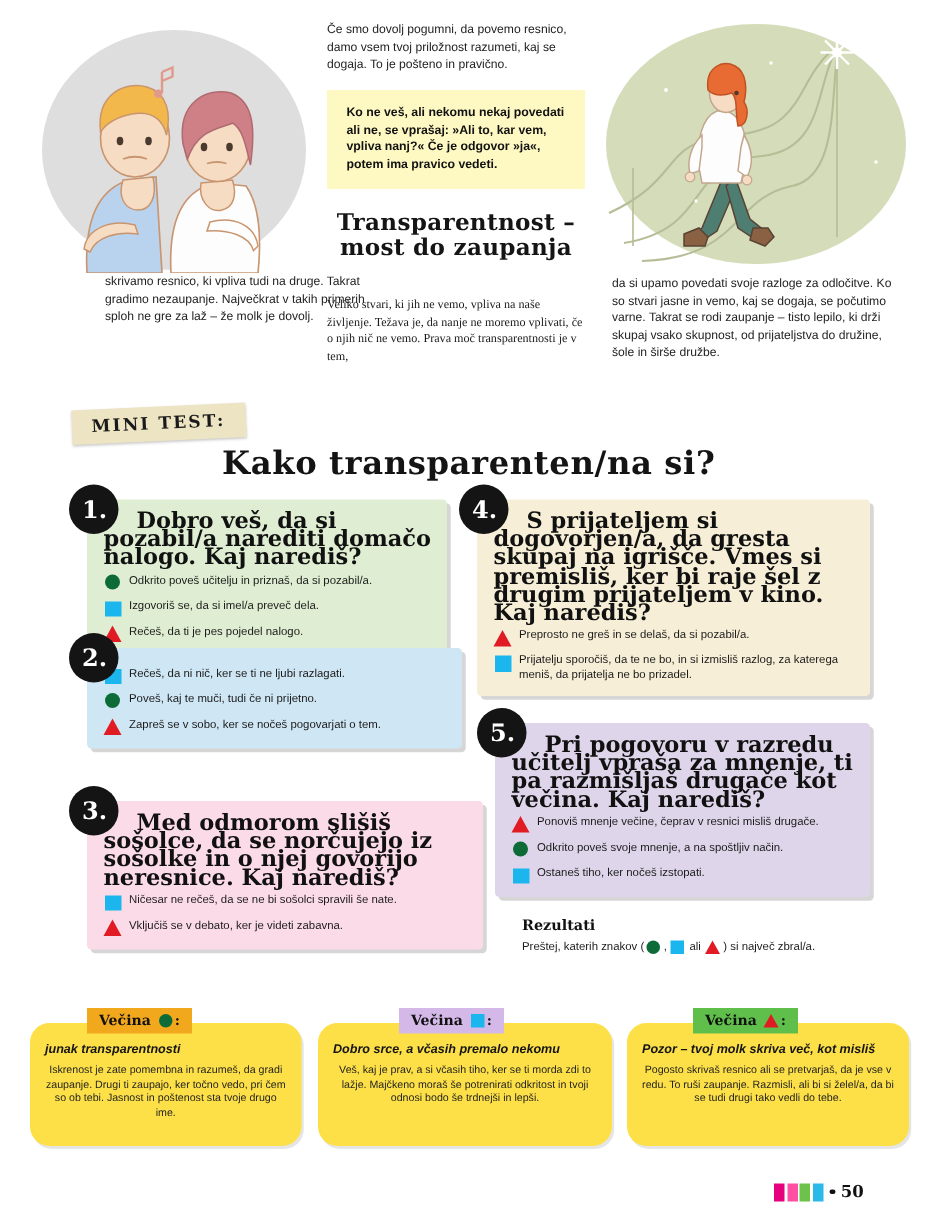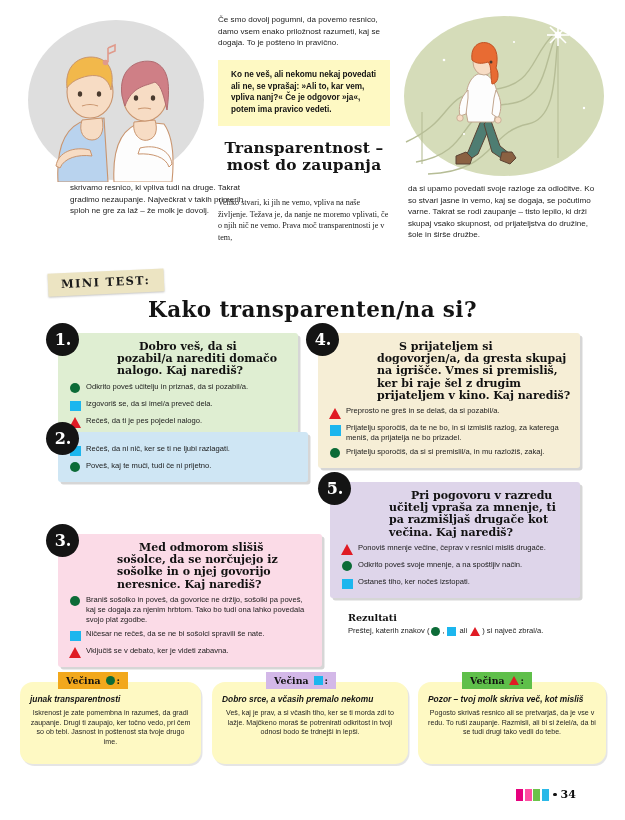--- a/index.html
+++ b/index.html
@@ -96,26 +96,25 @@
     font-family: "DejaVu Serif", serif;
     font-weight: bold; font-size: 16px;
     display: flex; align-items: center; justify-content: center;
     line-height: 1;
     padding-left: 1px;
     z-index: 3;
   }
   .qtext {
     font-family: "DejaVu Serif", serif;
     font-weight: bold;
-    font-size: 11px;
+    font-size: 15px;
     line-height: 12.2px;
     color: #111;
     text-indent: 22px;
     margin-bottom: 4px;
-    margin-left: 48px;
   }
   .ans { display: flex; align-items: flex-start; margin-top: 3.5px; }
   .mark { flex: 0 0 13px; width: 13px; height: 13px; position: relative; margin-right: 4px; margin-top: 0.5px; }
   .mark.circle::before {
     content: ""; position: absolute; left: 1px; top: 1px;
     width: 10px; height: 10px; border-radius: 50%; background: #0c6b37;
   }
   .mark.square::before {
     content: ""; position: absolute; left: 1px; top: 1.5px;
     width: 10.5px; height: 10.5px; background: #1cb6ee;
@@ -139,21 +138,21 @@
   }
   .rez-line { font-size: 7.6px; line-height: 11px; display: flex; align-items: center; flex-wrap: wrap; }
   .inline-mark { display: inline-block; width: 11px; height: 11px; position: relative; margin: 0 1px; vertical-align: middle; }
   .inline-mark.circle::before { content:""; position:absolute; left:1px; top:1.5px; width:9px; height:9px; border-radius:50%; background:#0c6b37; }
   .inline-mark.square::before { content:""; position:absolute; left:1px; top:1.5px; width:9px; height:9px; background:#1cb6ee; }
   .inline-mark.triangle::before { content:""; position:absolute; left:0; top:1.5px; width:0; height:0; border-left:5.4px solid transparent; border-right:5.4px solid transparent; border-bottom:9.5px solid #e01b24; }
 
   
   .rbox {
     position: absolute;
-    background: #fef9c3;
+    background: #fde047;
     border-radius: 13px;
     padding: 12px 10px 10px 10px;
     box-shadow: 1.5px 2px 0 rgba(0,0,0,.10);
   }
   .rbadge {
     position: absolute; top: -10px;
     padding: 2.5px 8px 3px 8px;
     font-family: "DejaVu Serif", serif;
     font-weight: bold; font-size: 9.4px;
     display: flex; align-items: center;
@@ -203,21 +202,21 @@
         <path d="M150 150 C148 136 134 130 118 134 L116 140 C130 139 144 143 147 153 Z" fill="#fdfdfd" stroke="#c9956f" stroke-width="1"></path>
 
         <path d="M86 34 L86 48 M86 34 L93 31 L93 37 L86 40" stroke="#e09a8b" stroke-width="1.6" fill="none"></path>
         <circle cx="83.5" cy="48.5" r="2.8" fill="#e09a8b"></circle>
       </svg>
     </div>
 
     <div class="cap-left">skrivamo resnico, ki vpliva tudi na druge. Takrat gradimo nezaupanje. Največkrat v takih primerih sploh ne gre za laž – že molk je dovolj.</div>
 
     <div class="col-mid">
-      <p class="body">Če smo dovolj pogumni, da povemo resnico, damo vsem enako priložnost razumeti, kaj se dogaja. To je pošteno in pravično.</p>
+      <p class="body">Če smo dovolj pogumni, da povemo resnico, damo vsem tvoj priložnost razumeti, kaj se dogaja. To je pošteno in pravično.</p>
       <div class="pullbox">Ko ne veš, ali nekomu nekaj povedati ali ne, se vprašaj: »Ali to, kar vem, vpliva nanj?« Če je odgovor »ja«, potem ima pravico vedeti.</div>
       <h2 class="sec-title">
         <span>Transparentnost –</span>
         <span class="l2">most do zaupanja</span>
       </h2>
       <p class="after">Veliko stvari, ki jih ne vemo, vpliva na naše življenje. Težava je, da nanje ne moremo vplivati, če o njih nič ne vemo. Prava moč transparentnosti je v tem,</p>
     </div>
 
     <div class="illus-right">
       <svg width="212" height="172" viewBox="0 0 212 172">
@@ -282,53 +281,49 @@
   <div class="qcard" id="q2" style="left: 58px; top: 432px; width: 250px; background: rgb(207, 230, 244);">
     <div class="qnum">2.</div>
     <div class="ans">
         <span class="mark square"></span>
         <span class="atext">Rečeš, da ni nič, ker se ti ne ljubi razlagati.</span>
       </div>
     <div class="ans">
         <span class="mark circle"></span>
         <span class="atext">Poveš, kaj te muči, tudi če ni prijetno.</span>
       </div>
+    <div class="ans">
+        <span class="mark triangle"></span>
+        <span class="atext">Zapreš se v sobo, ker se nočeš pogovarjati o tem.</span>
+      </div>
   </div>
 
   <div class="qcard" id="q3" style="left: 58px; top: 534px; width: 264px; background: rgb(251, 219, 231);">
     <div class="qnum">3.</div>
     <div class="qtext">Med odmorom slišiš sošolce, da se norčujejo iz sošolke in o njej govorijo neresnice. Kaj narediš?</div>
     <div class="ans">
-        <span class="mark circle"></span>
-        <span class="atext">Braniš sošolko in poveš, da govorice ne držijo, sošolki pa poveš, kaj se dogaja za njenim hrbtom. Tako bo tudi ona lahko povedala svojo plat zgodbe.</span>
-      </div>
-    <div class="ans">
         <span class="mark square"></span>
         <span class="atext">Ničesar ne rečeš, da se ne bi sošolci spravili še nate.</span>
       </div>
     <div class="ans">
         <span class="mark triangle"></span>
         <span class="atext">Vključiš se v debato, ker je videti zabavna.</span>
       </div>
   </div>
 
   <div class="qcard" id="q4" style="left: 318px; top: 333px; width: 262px; background: rgb(246, 238, 214);">
     <div class="qnum">4.</div>
     <div class="qtext">S prijateljem si dogovorjen/a, da gresta skupaj na igrišče. Vmes si premisliš, ker bi raje šel z drugim prijateljem v kino. Kaj narediš?</div>
     <div class="ans">
         <span class="mark triangle"></span>
         <span class="atext">Preprosto ne greš in se delaš, da si pozabil/a.</span>
       </div>
     <div class="ans">
         <span class="mark square"></span>
         <span class="atext">Prijatelju sporočiš, da te ne bo, in si izmisliš razlog, za katerega meniš, da prijatelja ne bo prizadel.</span>
-      </div>
-    <div class="ans">
-        <span class="mark circle"></span>
-        <span class="atext">Prijatelju sporočiš, da si si premislil/a, in mu razložiš, zakaj.</span>
       </div>
   </div>
 
   <div class="qcard" id="q5" style="left: 330px; top: 482px; width: 250px; background: rgb(222, 213, 234);">
     <div class="qnum">5.</div>
     <div class="qtext">Pri pogovoru v razredu učitelj vpraša za mnenje, ti pa razmišljaš drugače kot večina. Kaj narediš?</div>
     <div class="ans">
         <span class="mark triangle"></span>
         <span class="atext">Ponoviš mnenje večine, čeprav v resnici misliš drugače.</span>
       </div>
@@ -384,16 +379,16 @@
     <div class="rtitle">Pozor – tvoj molk skriva več, kot misliš</div>
     <div class="rbody">Pogosto skrivaš resnico ali se pretvarjaš, da je vse v redu. To ruši zaupanje. Razmisli, ali bi si želel/a, da bi se tudi drugi tako vedli do tebe.</div>
   </div>
 
   <div class="footer">
     <span class="logo-blk" id="lb0" style="background: rgb(230, 0, 126);"></span>
     <span class="logo-blk" id="lb1" style="background: rgb(255, 79, 163);"></span>
     <span class="logo-blk" id="lb2" style="background: rgb(108, 194, 74);"></span>
     <span class="logo-blk" id="lb3" style="background: rgb(43, 185, 232);"></span>
     <span class="dot-sep"></span>
-    <span class="pageno">34</span>
+    <span class="pageno">50</span>
   </div>
 
 </div>
 
 </body></html>

